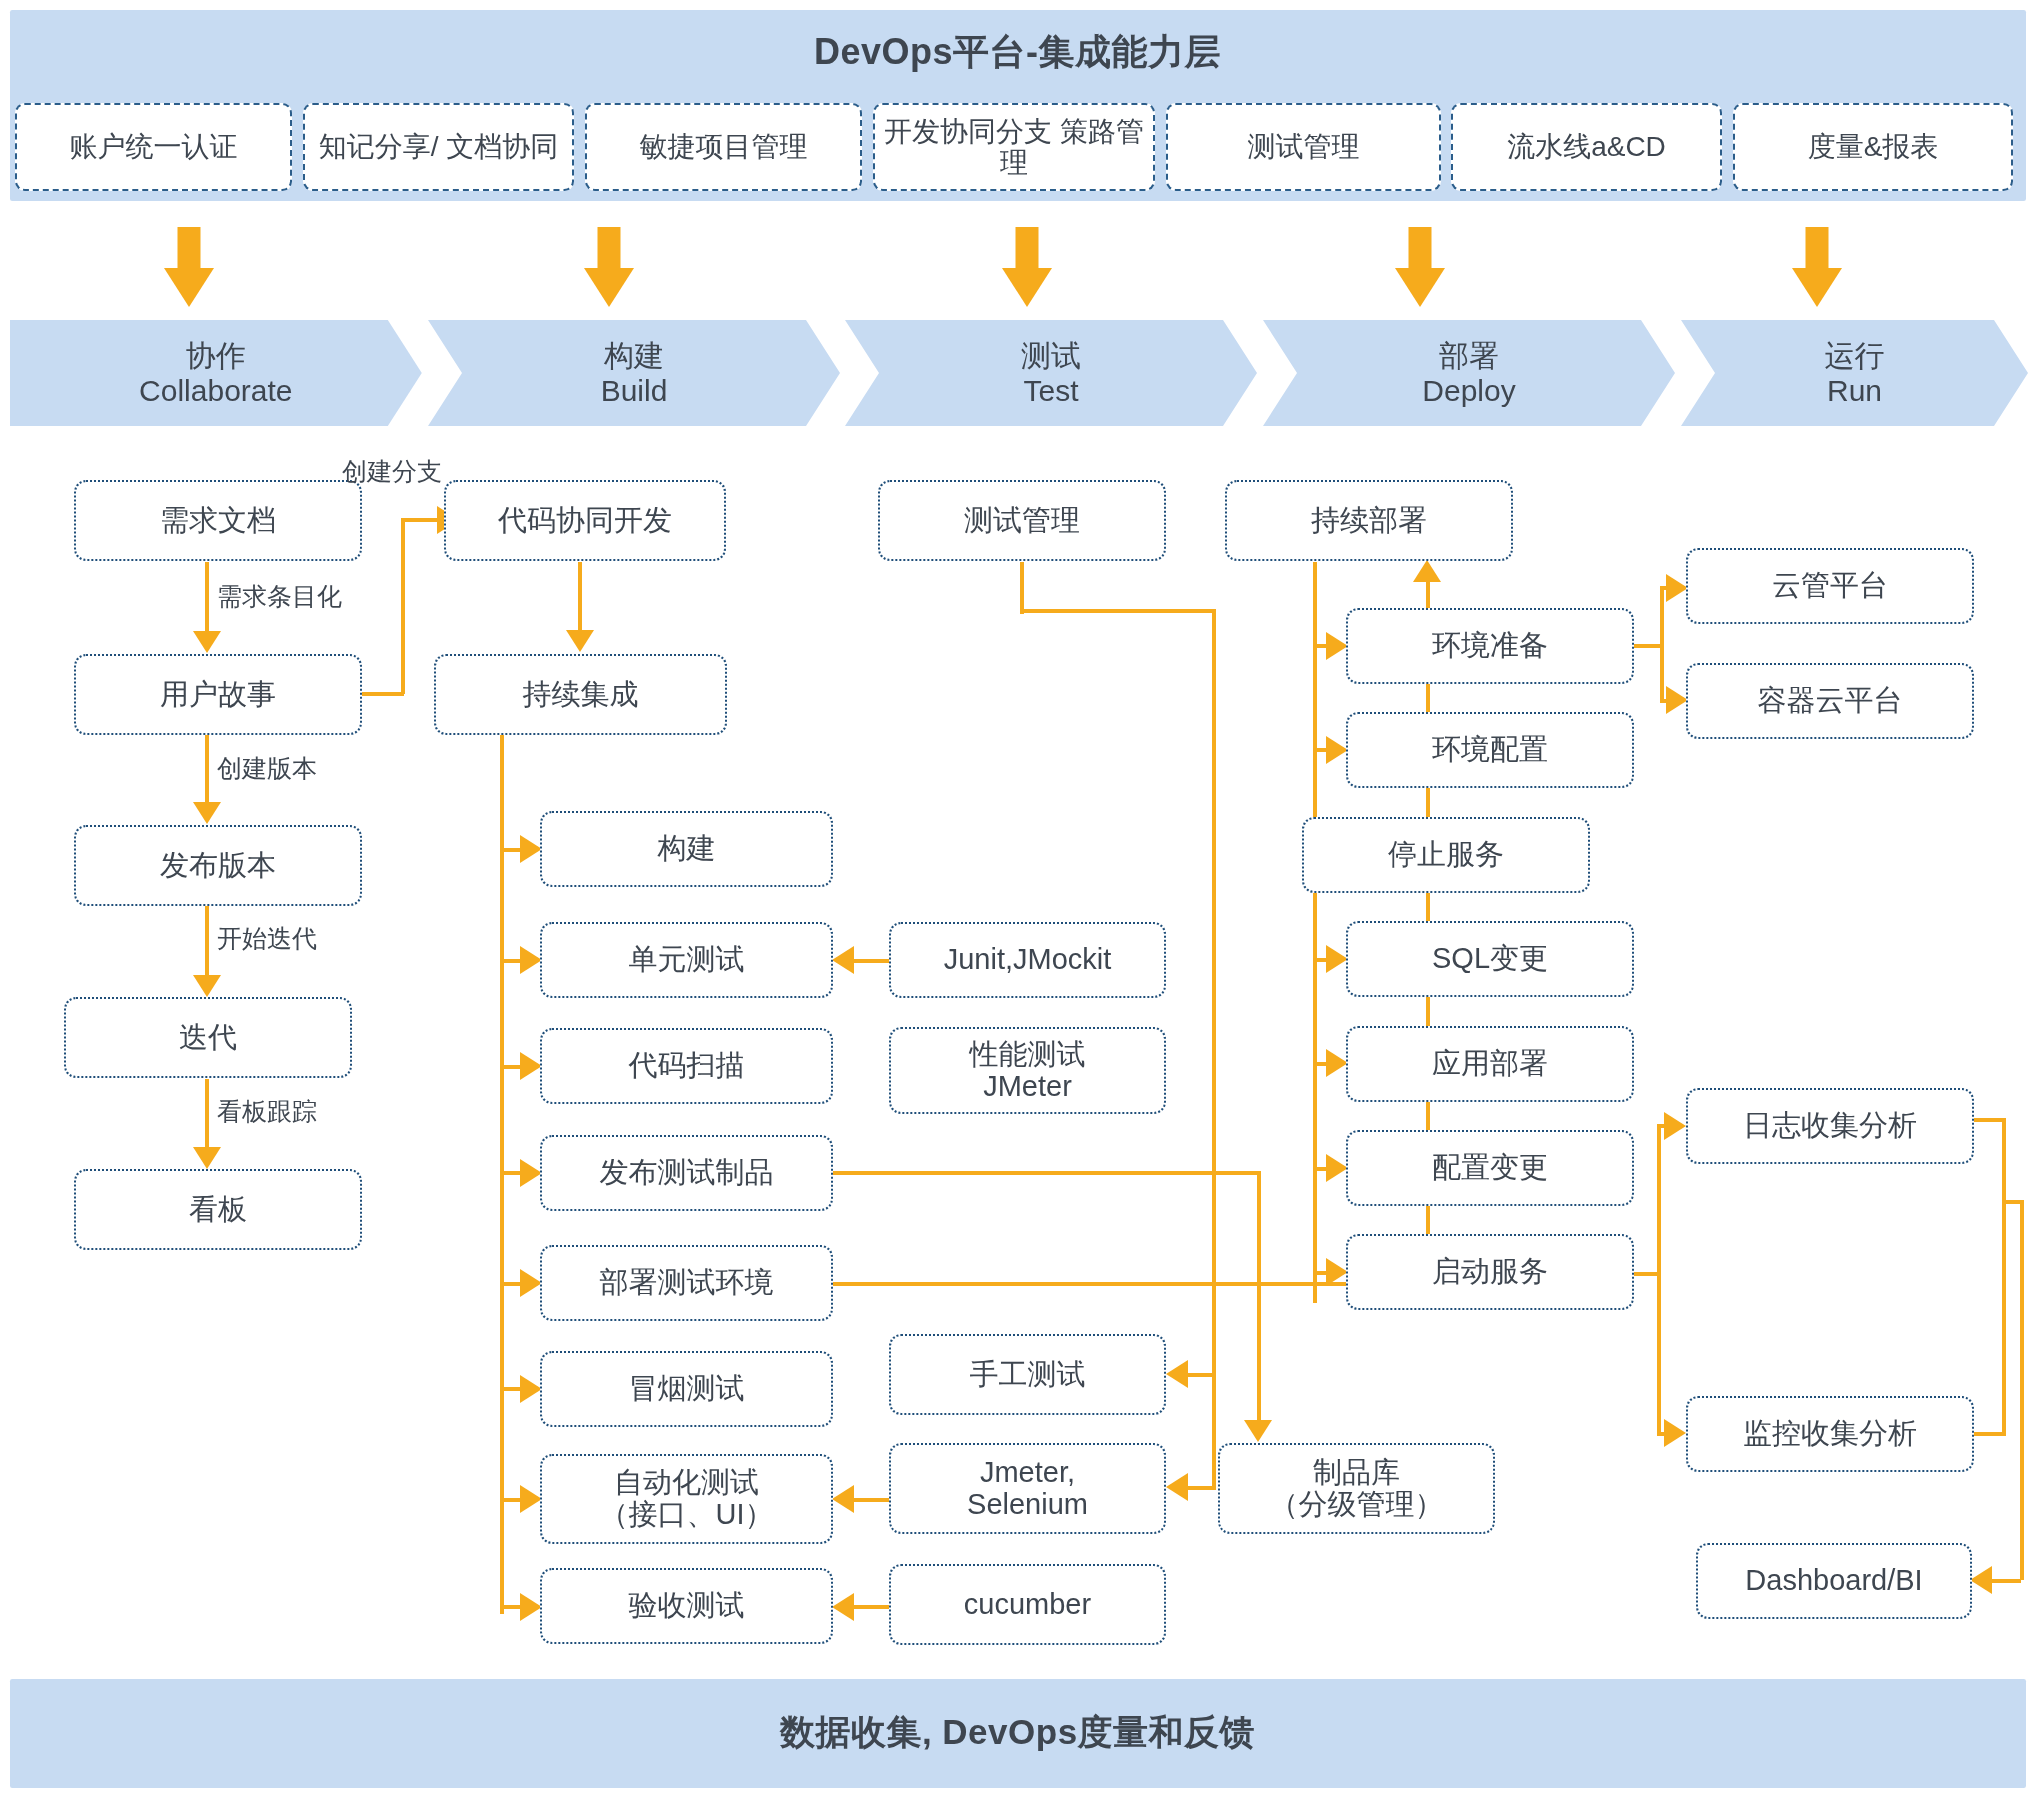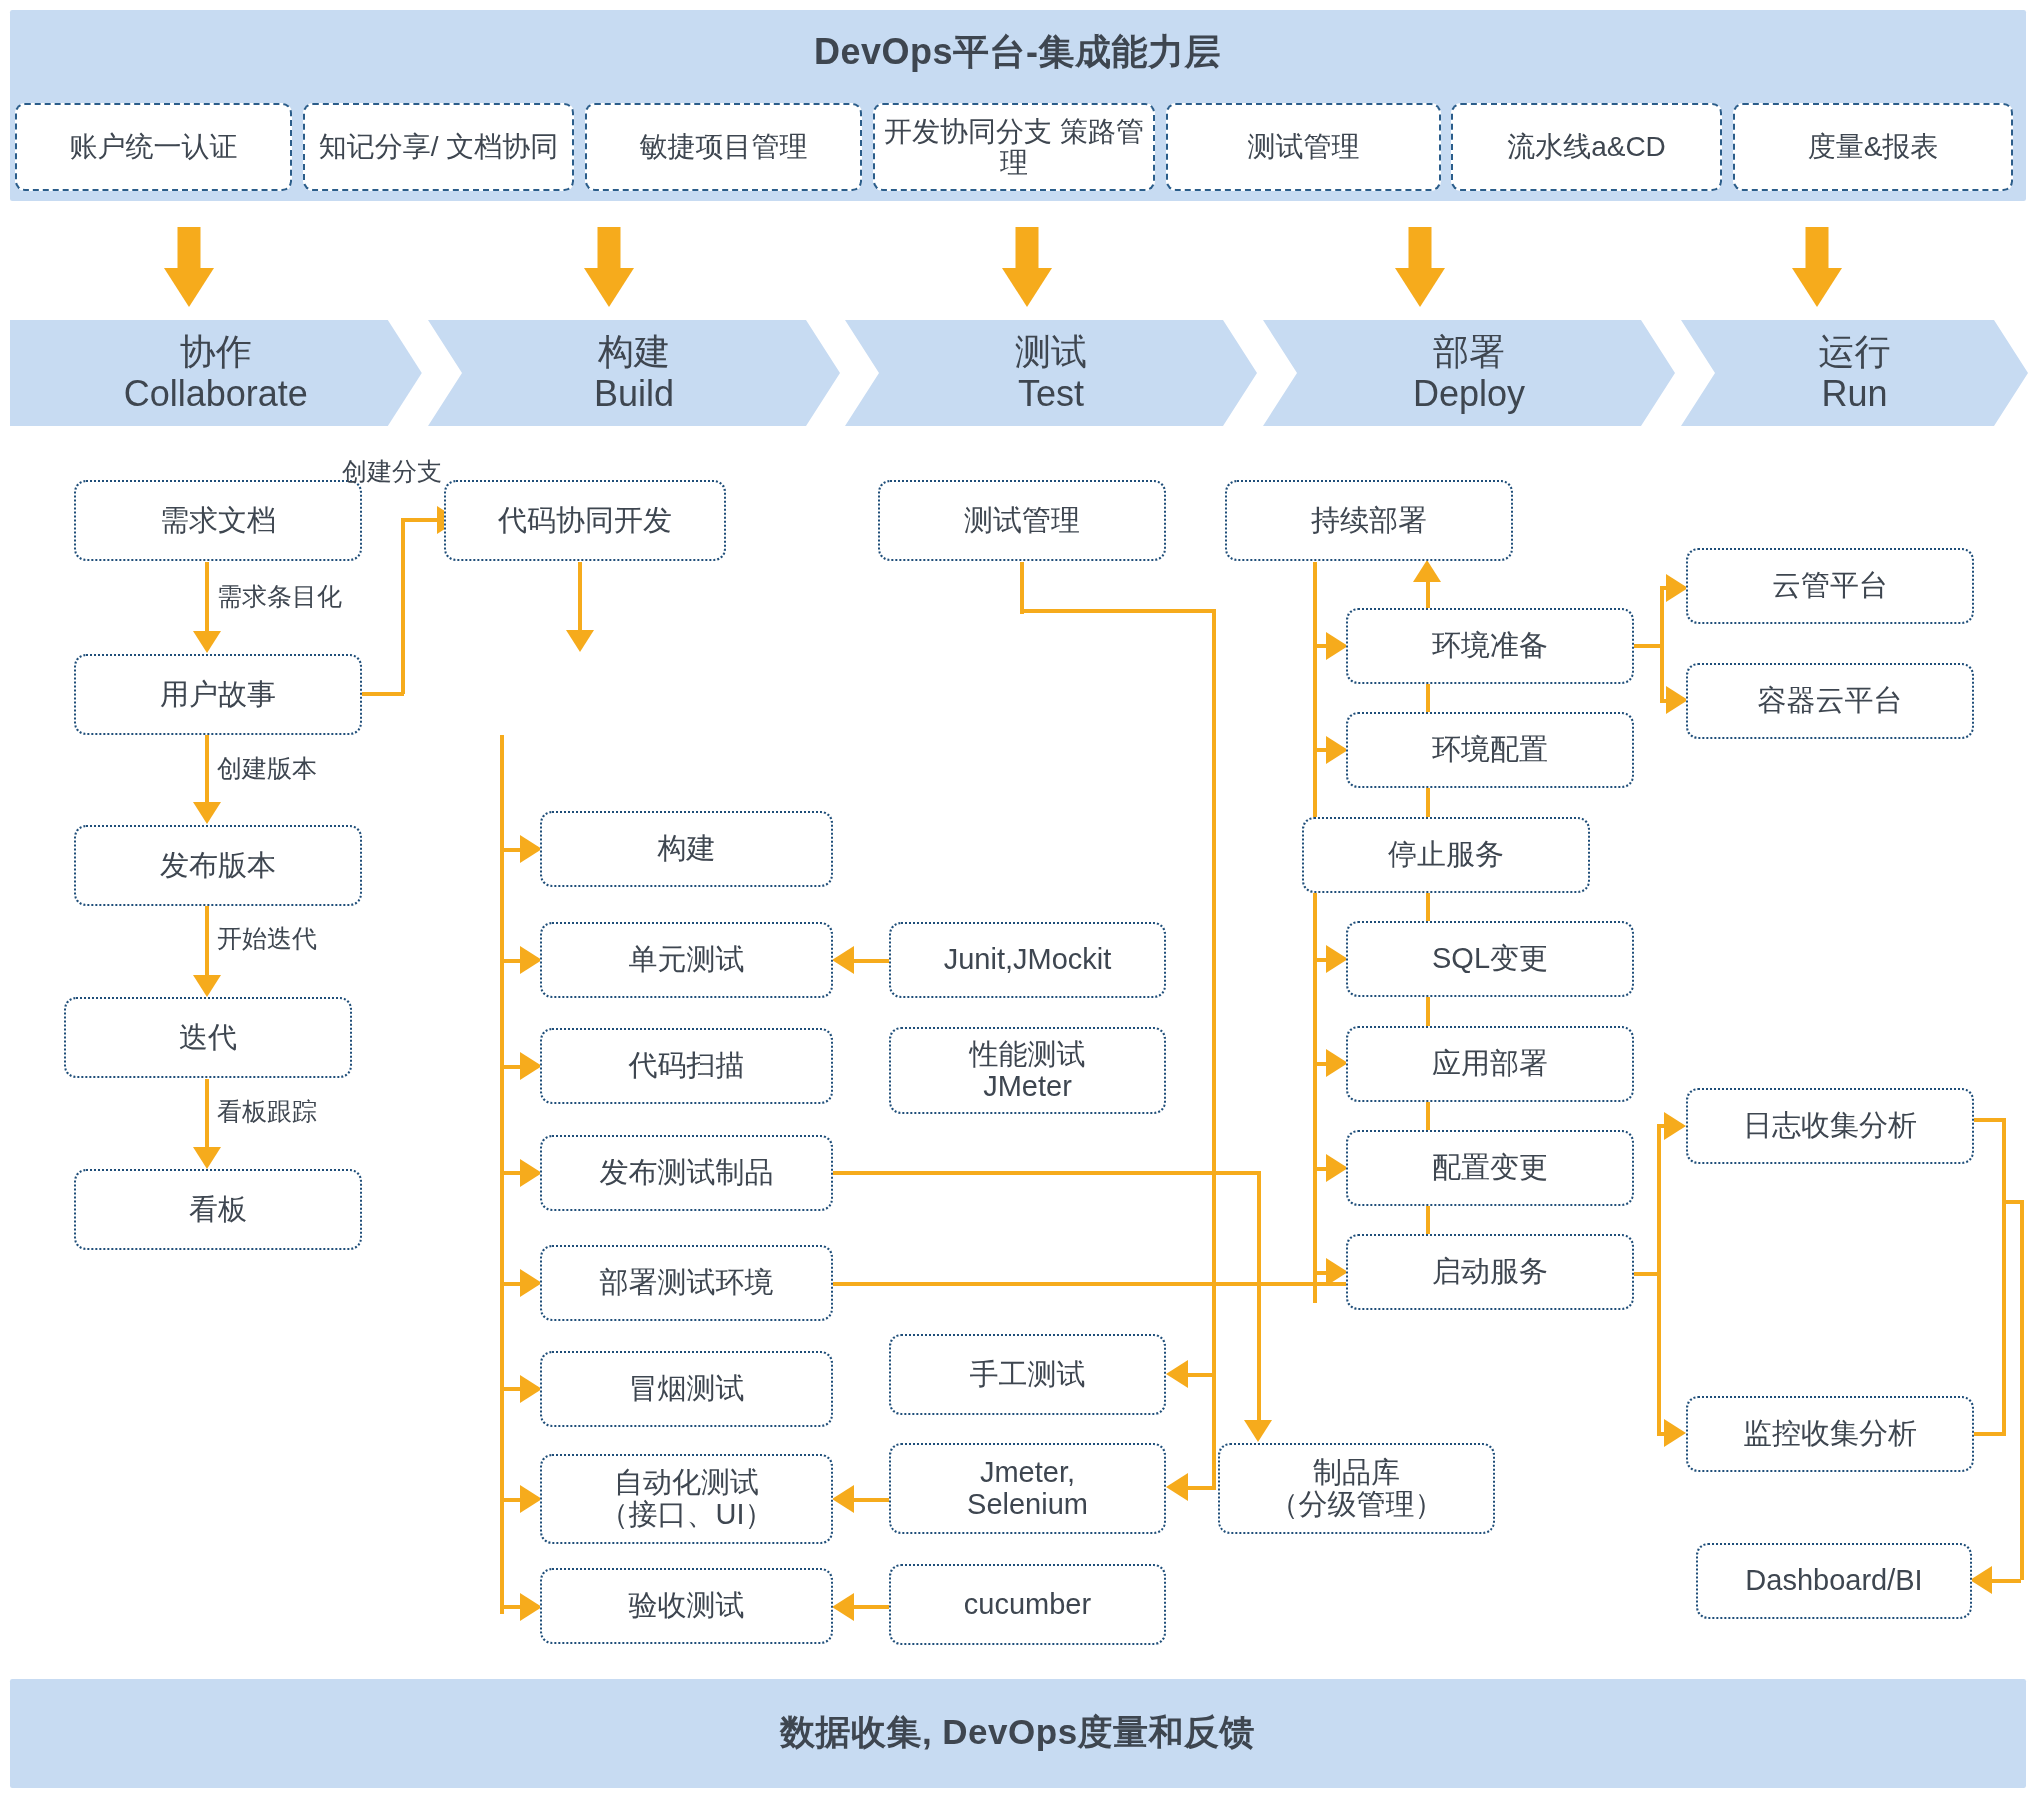--- a/index.html
+++ b/index.html
@@ -48,21 +48,21 @@
   
   .chev{
     position:absolute;
     background:#c7dbf2;
     box-sizing:border-box;
     display:flex;
     flex-direction:column;
     align-items:center;
     justify-content:center;
     color:#3e4650;
-    font-size:36px;
+    font-size:30px;
     line-height:1.18;
     clip-path:polygon(0 0, calc(100% - 34px) 0, 100% 50%, calc(100% - 34px) 100%, 0 100%, 34px 50%);
   }
   .chev.first{
     clip-path:polygon(0 0, calc(100% - 34px) 0, 100% 50%, calc(100% - 34px) 100%, 0 100%);
   }
   .chev .cn{font-weight:normal;}
   .chev .en{font-weight:normal;}
 
   
@@ -207,20 +207,21 @@
   <div class="ar-d" style="left:193px; top:1147px;"></div>
   <div class="elabel" style="left:217px; top:1095px;">看板跟踪</div>
 
   <div class="hline" style="left:361px; top:692px; width:43px;"></div>
   <div class="vline" style="left:401px; top:518px; height:176px;"></div>
   <div class="hline" style="left:401px; top:518px; width:39px;"></div>
   <div class="ar-r" style="left:437px; top:506px;"></div>
   <div class="elabel" style="left:342px; top:455px;">创建分支</div>
 
   <div class="node bold" style="left:444px; top:480px; width:282px; height:81px;">代码协同开发</div>
+  <div class="node bold" style="left:434px; top:654px; width:293px; height:81px;">持续集成</div>
 
   <div class="vline" style="left:578px; top:562px; height:69px;"></div>
   <div class="ar-d" style="left:566px; top:630px;"></div>
 
   <div class="vline" style="left:500px; top:735px; height:879px;"></div>
 
   <div class="node" style="left:540px; top:811px; width:293px; height:76px;">构建</div>
   <div class="node" style="left:540px; top:922px; width:293px; height:76px;">单元测试</div>
   <div class="node" style="left:540px; top:1028px; width:293px; height:76px;">代码扫描</div>
   <div class="node" style="left:540px; top:1135px; width:293px; height:76px;">发布测试制品</div>

